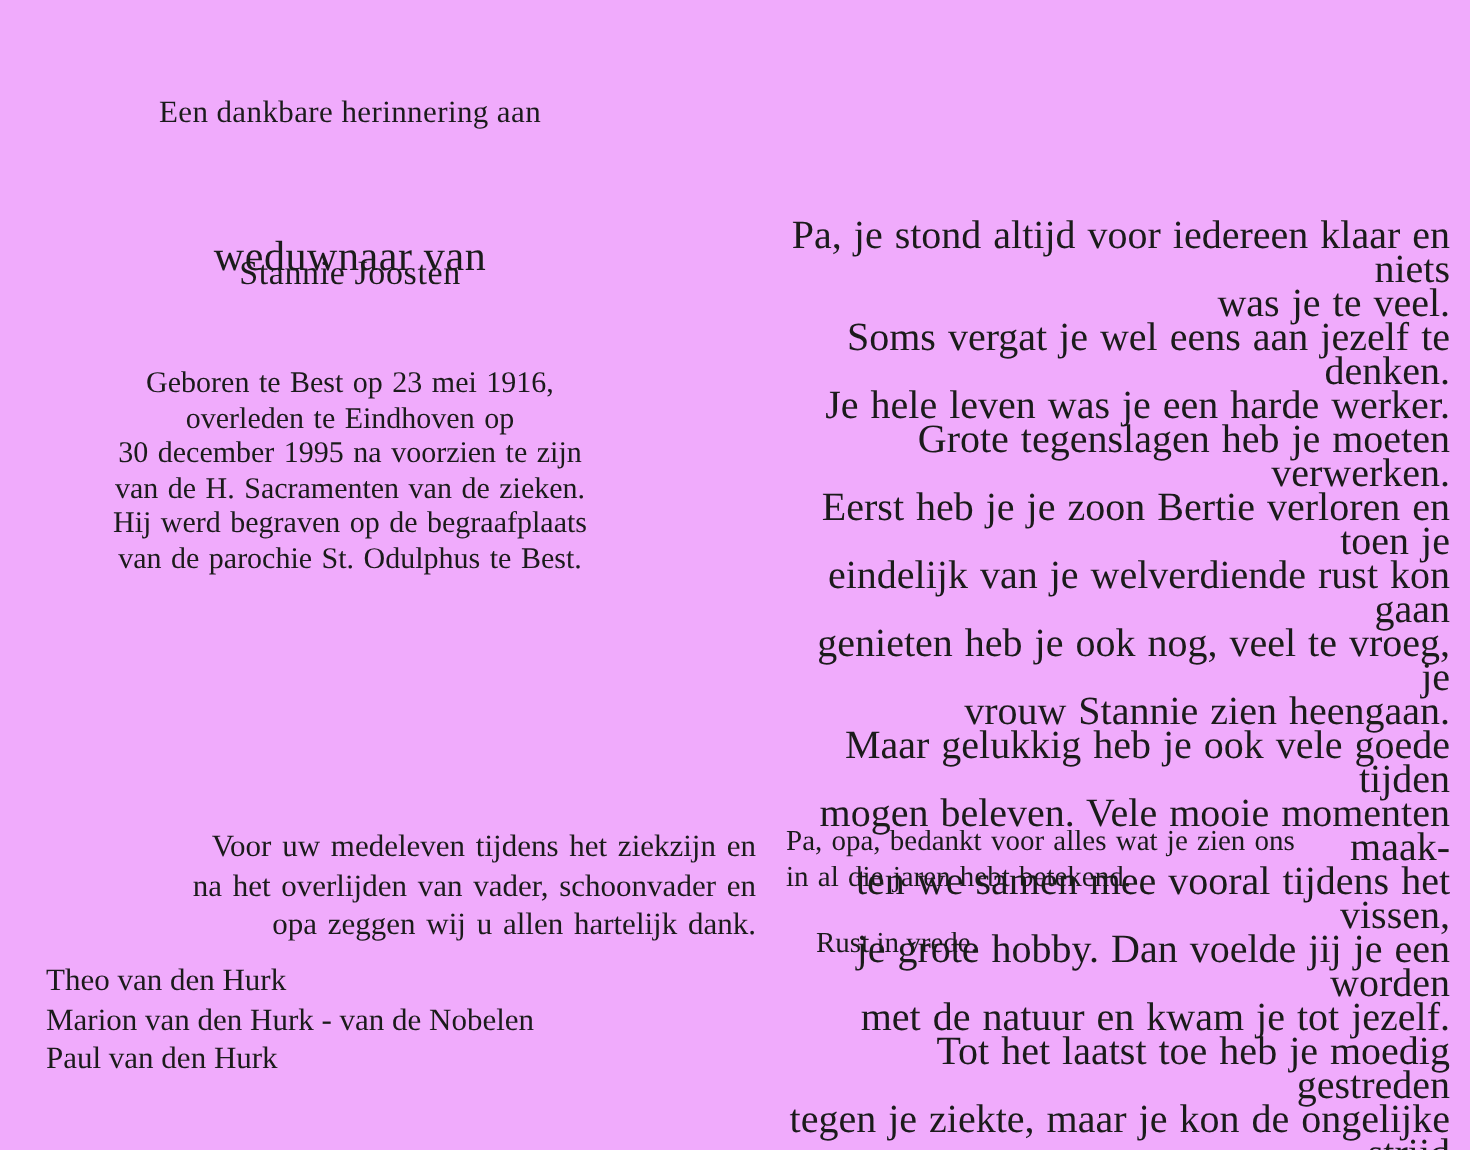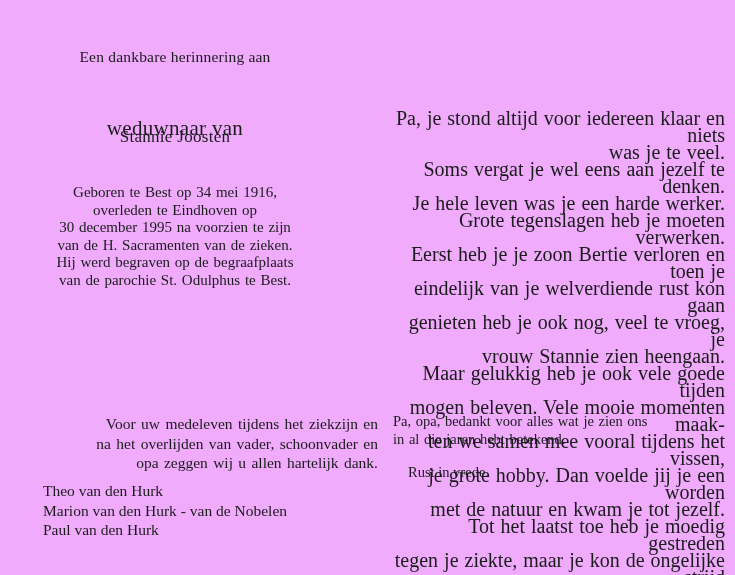--- a/index.html
+++ b/index.html
@@ -19,42 +19,42 @@
 
   .intro      { top: 48px;  font-size: 15.5px; letter-spacing: 0.2px; }
   .deceased   { top: 72px;  font-size: 18px; letter-spacing: 0.8px; }
   .relation   { top: 116px; font-size: 21px; letter-spacing: 0.3px; }
   .spouse     { top: 127px; font-size: 17px; letter-spacing: 0.3px; }
   .life       { top: 184px; font-size: 15px; line-height: 17.5px; word-spacing: 1px; }
 
   .thanks     { left: 23px; top: 414px; width: 355px; font-size: 15.5px;
                 line-height: 19.5px; text-align: right; word-spacing: 1.5px; }
   .family     { left: 23px; top: 481px; width: 355px; font-size: 15.5px;
-                line-height: 19.5px; text-align: left; margin-left: 20px; }
+                line-height: 19.5px; text-align: left; }
 
   .tribute    { left: 393px; top: 110px; width: 332px; font-size: 20px;
                 line-height: 17px; text-align: right; word-spacing: 1px; }
   .closing    { left: 393px; top: 413px; width: 332px; font-size: 14.5px;
                 line-height: 17.5px; text-align: left; word-spacing: 1px; }
   .final      { left: 408px; top: 464px; width: 332px; font-size: 14.5px;
                 text-align: left; }
 </style>
 </head>
 <body>
 
 <div class="card">
 
   <div class="t center-col intro">Een dankbare herinnering aan</div>
 
 
   <div class="t center-col relation">weduwnaar van</div>
 
   <div class="t center-col spouse">Stannie Joosten</div>
 
-  <div class="t center-col life lines">Geboren te Best op 34 mei 1916,
+  <div class="t center-col life lines">Geboren te Best op 23 mei 1916,
 overleden te Eindhoven op
 30 december 1995 na voorzien te zijn
 van de H. Sacramenten van de zieken.
 Hij werd begraven op de begraafplaats
 van de parochie St. Odulphus te Best.</div>
 
   <div class="t thanks lines">Voor uw medeleven tijdens het ziekzijn en
 na het overlijden van vader, schoonvader en
 opa zeggen wij u allen hartelijk dank.</div>
 

